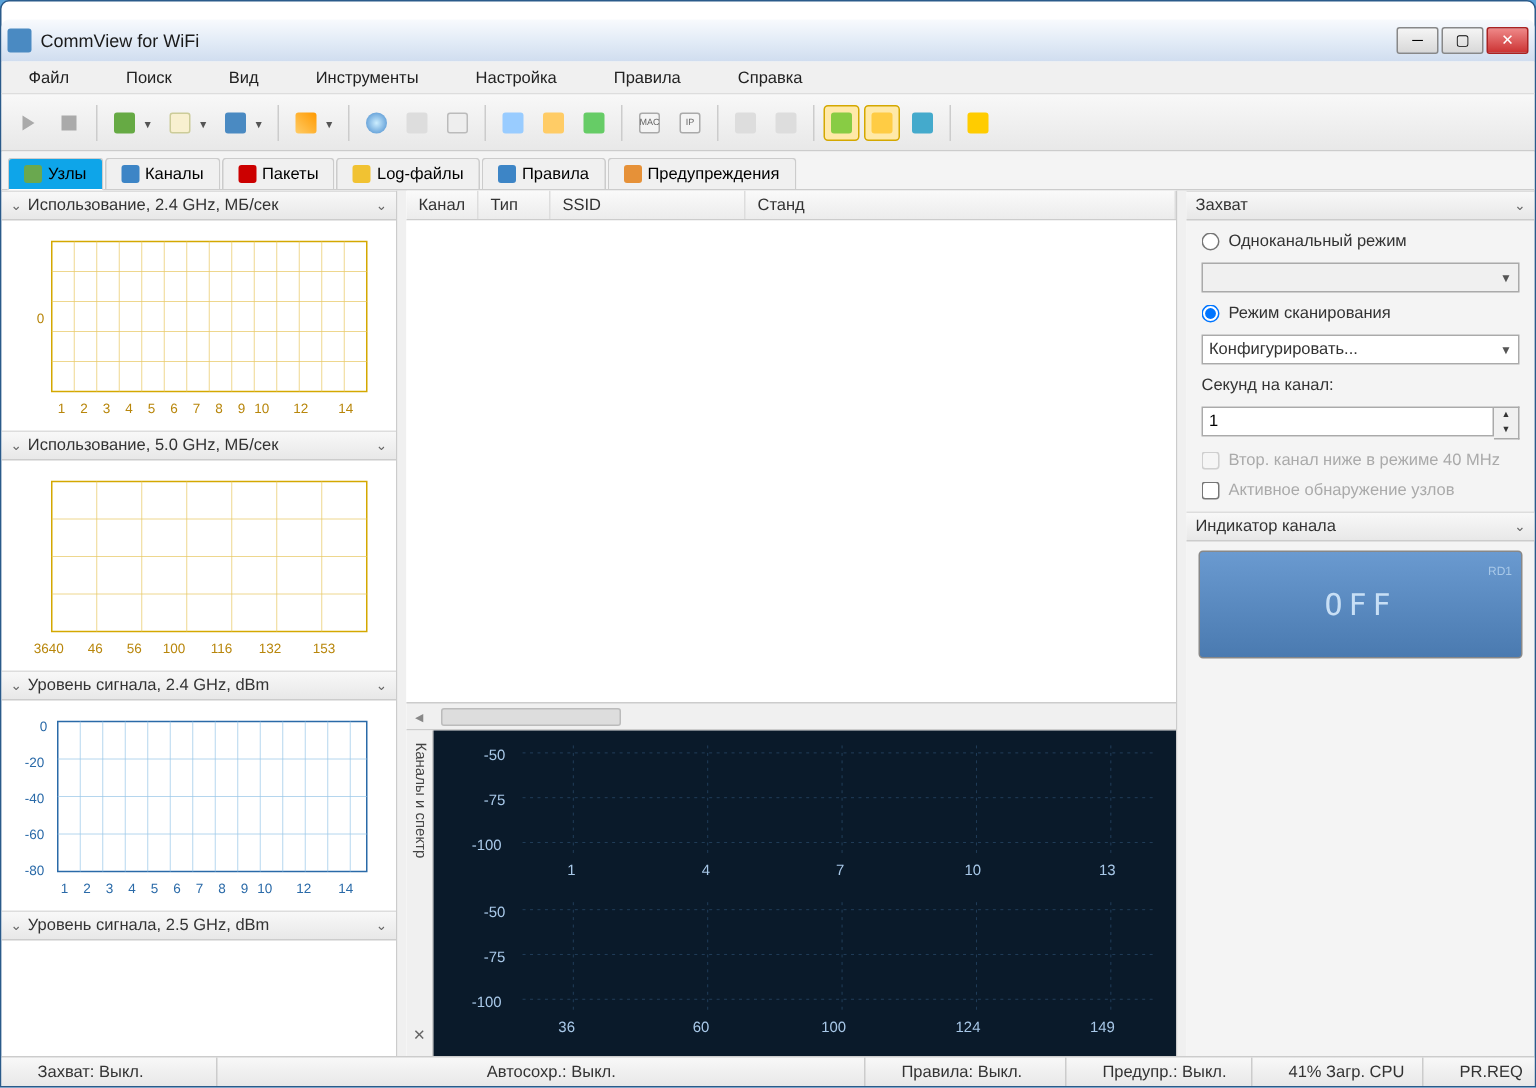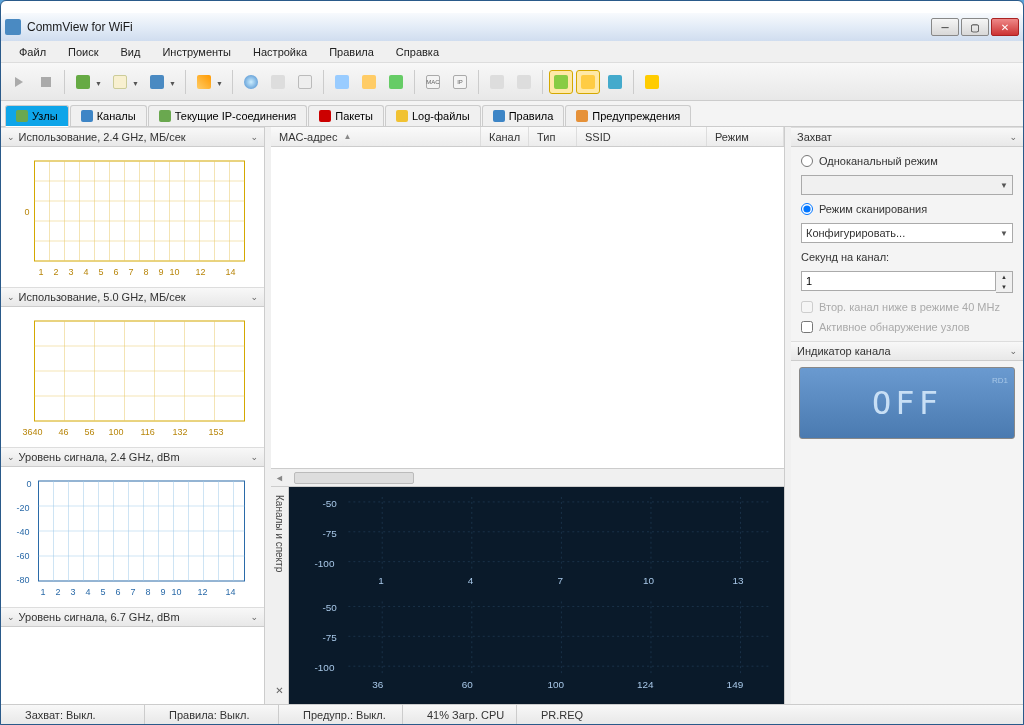--- a/index.html
+++ b/index.html
@@ -4,21 +4,21 @@
 <style>
 * { box-sizing: border-box; margin: 0; padding: 0; }
 body { font-family: "Segoe UI", Tahoma, sans-serif; font-size: 11px; background: linear-gradient(180deg, #5aa2d8 0%, #3d7eb8 100%); width: 1024px; height: 725px; overflow: hidden; position: relative; }
 .window { position: absolute; top: 0; left: 0; right: 0; bottom: 0; background: #fff; border: 1px solid #2a5a8a; border-radius: 6px 6px 0 0; display: flex; flex-direction: column; }
 .titlebar { height: 28px; background: linear-gradient(180deg, #f8fafd 0%, #e3ecf7 50%, #d0ddef 100%); display: flex; align-items: center; padding: 0 4px; border-radius: 5px 5px 0 0; margin-top: 12px; }
 .title-icon { width: 16px; height: 16px; background: #4a8ac2; border-radius: 2px; margin-right: 6px; }
 .title-text { flex: 1; color: #1a1a1a; font-size: 12px; }
 .win-btns { display: flex; gap: 2px; }
 .win-btn { width: 28px; height: 18px; border: 1px solid #888; border-radius: 2px; background: linear-gradient(180deg, #f5f5f5, #d8d8d8); display: flex; align-items: center; justify-content: center; font-size: 10px; cursor: pointer; }
 .win-btn.close { background: linear-gradient(180deg, #e88, #c33); color: #fff; border-color: #a22; }
-.menubar { height: 22px; background: #f0f0f0; border-bottom: 1px solid #ddd; display: flex; align-items: center; padding: 0 8px; gap: 2px; }
+.menubar { height: 22px; background: #f0f0f0; border-bottom: 1px solid #ddd; display: flex; align-items: center; padding: 0 8px; gap: 18px; }
 .menu-item { padding: 3px 10px; cursor: pointer; color: #222; }
 .toolbar { height: 38px; background: linear-gradient(180deg, #f8f8f8, #e8e8e8); border-bottom: 1px solid #ccc; display: flex; align-items: center; padding: 0 6px; gap: 3px; }
 .tb-btn { width: 24px; height: 24px; border: 1px solid transparent; border-radius: 3px; display: flex; align-items: center; justify-content: center; cursor: pointer; position: relative; }
 .tb-btn.active { background: #ffe9a8; border-color: #d4a800; }
 .tb-sep { width: 1px; height: 24px; background: #ccc; margin: 0 3px; }
 .tb-dd { font-size: 7px; color: #555; position: absolute; right: -8px; top: 9px; }
 .tb-btn.wdd { margin-right: 10px; }
 .icon-play { width: 0; height: 0; border-left: 8px solid #aaa; border-top: 5px solid transparent; border-bottom: 5px solid transparent; }
 .icon-stop { width: 10px; height: 10px; background: #aaa; }
 .icon-box { width: 14px; height: 14px; border-radius: 2px; }
@@ -53,21 +53,21 @@
 .combo.disabled { background: #f0f0f0; color: #aaa; }
 .combo-arr { font-size: 8px; color: #555; }
 .label-row { font-size: 11px; color: #333; }
 .spin { display: flex; }
 .spin input { flex: 1; height: 20px; border: 1px solid #aaa; padding: 0 4px; font-size: 11px; }
 .spin-btns { display: flex; flex-direction: column; border: 1px solid #aaa; border-left: none; }
 .spin-btn { width: 16px; height: 10px; background: #f0f0f0; font-size: 6px; display: flex; align-items: center; justify-content: center; cursor: pointer; }
 .check-row { display: flex; align-items: center; gap: 6px; color: #aaa; font-size: 11px; }
 .check-row input { width: 12px; height: 12px; }
 .lcd-box { margin: 6px 8px; height: 72px; background: linear-gradient(180deg, #6a9ad0, #4a7ab0); border: 1px solid #888; border-radius: 3px; display: flex; align-items: center; justify-content: center; position: relative; }
-.lcd-text { font-family: monospace; font-size: 32px; letter-spacing: 4px; color: #c8dff5; }
+.lcd-text { font-family: monospace; font-size: 20px; letter-spacing: 4px; color: #c8dff5; }
 .lcd-corner { position: absolute; top: 8px; right: 6px; font-size: 8px; color: #a8c8e8; font-family: Liberation Sans, sans-serif; }
 .status { height: 20px; background: linear-gradient(180deg, #f8f8f8, #e8e8e8); border-top: 1px solid #ccc; display: flex; align-items: center; font-size: 11px; color: #333; }
 .status-cell { padding: 0 10px; border-right: 1px solid #ccc; height: 100%; display: flex; align-items: center; margin-left: 14px; }
 .splitter { width: 6px; background: #f0f0f0; cursor: col-resize; }
 </style>
 </head>
 <body>
 
 <div class="window">
   <div class="titlebar">
@@ -166,24 +166,20 @@
   </div>
 
   <div class="tabbar">
     <div class="tab active">
         <span class="tab-icon" style="background:#6aa84f"></span>
         <span>Узлы</span>
       </div>
     <div class="tab">
         <span class="tab-icon" style="background:#3d85c6"></span>
         <span>Каналы</span>
-      </div>
-    <div class="tab">
-        <span class="tab-icon" style="background:#6aa84f"></span>
-        <span>Текущие IP-соединения</span>
       </div>
     <div class="tab">
         <span class="tab-icon" style="background:#cc0000"></span>
         <span>Пакеты</span>
       </div>
     <div class="tab">
         <span class="tab-icon" style="background:#f1c232"></span>
         <span>Log-файлы</span>
       </div>
     <div class="tab">
@@ -308,36 +304,32 @@
             <text x="118" y="120">7</text>
             <text x="133" y="120">8</text>
             <text x="148" y="120">9</text>
             <text x="159" y="120">10</text>
             <text x="185" y="120">12</text>
             <text x="213" y="120">14</text>
         </svg>
       </div>
       <div class="section-hdr">
           <span class="chev">⌄</span>
-          <span style="flex:1;padding-left:4px">Уровень сигнала, 6.7 GHz, dBm</span>
+          <span style="flex:1;padding-left:4px">Уровень сигнала, 2.5 GHz, dBm</span>
           <span class="chev">⌄</span>
         </div>
     </div>
     <div class="splitter"></div>
 
     <div class="mid-panel">
       <div class="table-hdr">
-        <div class="th" style="width:210px">
-            <span>MAC-адрес</span>
-            <span style="margin-left:6px;font-size:8px;color:#888">▲</span>
-          </div>
         <div class="th" style="width:48px">Канал</div>
         <div class="th" style="width:48px">Тип</div>
         <div class="th" style="width:130px">SSID</div>
-        <div class="th" style="flex:1">Режим</div>
+        <div class="th" style="flex:1">Станд</div>
       </div>
       <div class="table-body"></div>
       <div class="scroll-x">
           <span style="font-size:9px;color:#888">◄</span>
           <div class="scroll-thumb"></div>
         </div>
 
       <div class="spectrum-wrap">
         <div class="spectrum-tab">
           <span class="vtext">Каналы и спектр</span>
@@ -430,18 +422,19 @@
         </div>
       <div class="lcd-box">
         <span class="lcd-corner">RD1</span>
         <span class="lcd-text">OFF</span>
       </div>
     </div>
   </div>
 
   <div class="status">
     <div class="status-cell" style="width:130px">Захват: Выкл.</div>
+    <div class="status-cell" style="flex:1;justify-content:center">Автосохр.: Выкл.</div>
     <div class="status-cell" style="width:120px">Правила: Выкл.</div>
     <div class="status-cell" style="width:110px">Предупр.: Выкл.</div>
     <div class="status-cell" style="width:100px">41% Загр. CPU</div>
     <div class="status-cell" style="width:60px;border-right:none">PR.REQ</div>
   </div>
 </div>
 
 </body></html>

